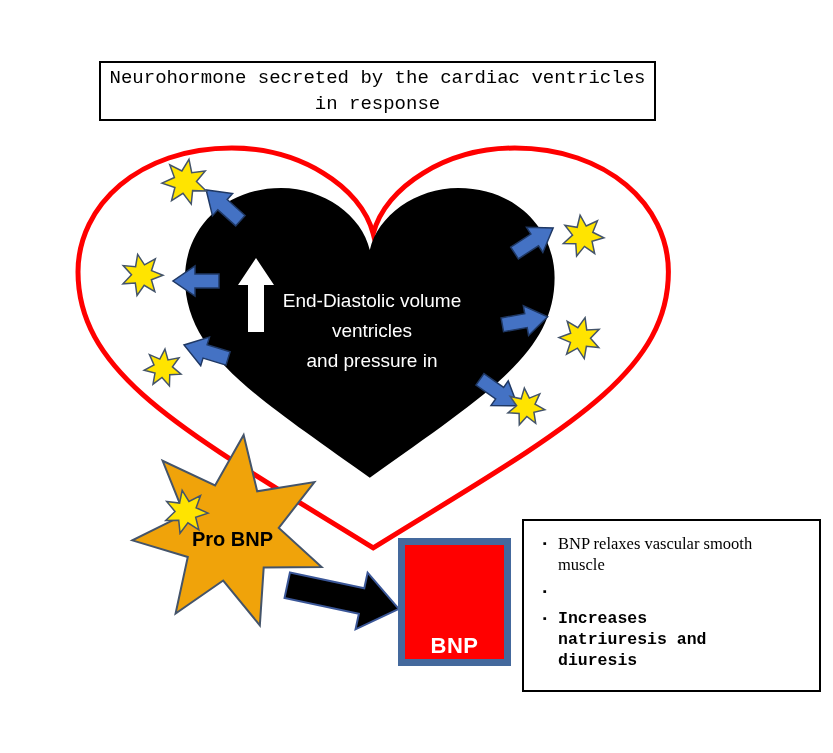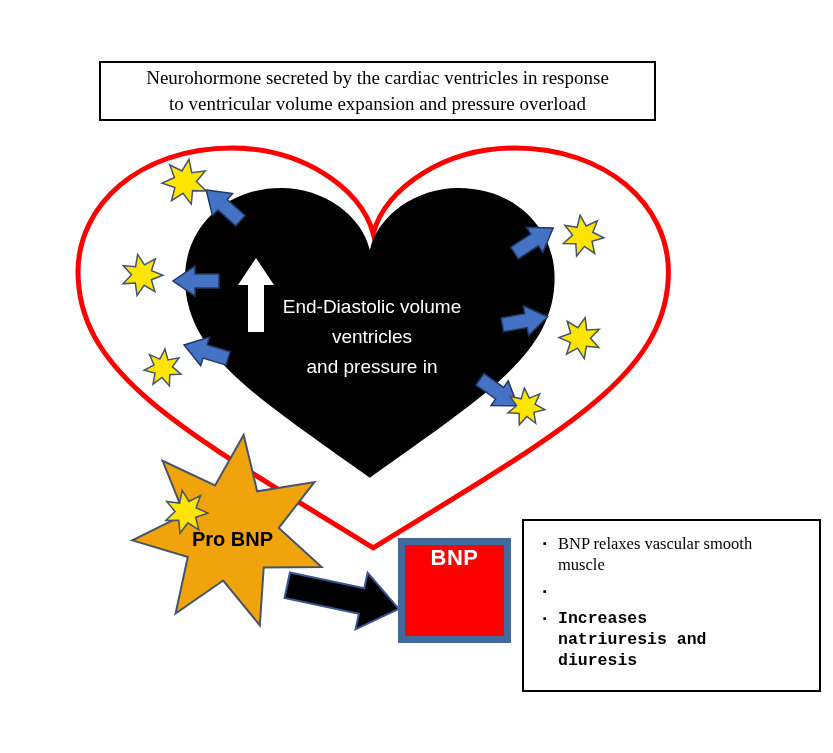--- a/index.html
+++ b/index.html
@@ -6,39 +6,39 @@
   body {
     width:833px; height:753px; position:relative; overflow:hidden;
     background:#ffffff;
     font-family:"Liberation Sans", sans-serif;
   }
   #diagram-svg { position:absolute; left:0; top:0; }
 
   .title-box {
     position:absolute; left:99px; top:61px; width:557px; height:60px;
     box-sizing:border-box; border:2px solid #000;
-    font-family:Liberation Serif, serif; font-size:19px; color:#000;
+    font-family:Liberation Mono, monospace; font-size:19px; color:#000;
     text-align:center; display:flex; flex-direction:column; justify-content:center;
     line-height:26px; background:#fff;
   }
 
   .heart-label {
-    position:absolute; left:262px; top:292px; width:220px;
+    position:absolute; left:262px; top:286px; width:220px;
     color:#ffffff; font-size:19px; line-height:30px; text-align:center;
   }
 
   .probnp-label {
     position:absolute; left:160px; top:528px; width:145px;
     text-align:center; font-weight:bold; font-size:20px; color:#000;
   }
 
   .bnp-box {
-    position:absolute; left:398px; top:538px; width:113px; height:105px;
+    position:absolute; left:398px; top:538px; width:113px; height:128px;
     box-sizing:border-box; border:7px solid #44699D; background:#FF0000;
-    display:flex; align-items:flex-start; justify-content:center;
+    display:flex; align-items:flex-end; justify-content:center;
     color:#ffffff; font-weight:bold; font-size:22px; letter-spacing:0.5px;
   }
 
   .effects-box {
     position:absolute; left:522px; top:519px; width:299px; height:173px;
     box-sizing:border-box; border:2px solid #000; background:#fff;
     font-family:"Liberation Serif", serif; font-size:16.5px; line-height:21px;
     padding:12px 8px 0 8px; color:#000;
   }
   .effects-box .li { display:flex; margin-bottom:6px; }
@@ -85,21 +85,20 @@
 
   <use href="#star7" transform="translate(230,532) rotate(8) scale(98)" fill="#F0A30A" stroke="#44546A" stroke-width="2"></use>
 
   <use href="#star7" transform="translate(186,512) rotate(-10) scale(22)" fill="#FFE400" stroke="#44546A" stroke-width="1.5"></use>
 
   <polygon points="-57,-13 19,-13 19,-29 57,0 19,29 19,13 -57,13" transform="translate(343,597) rotate(12)" fill="#000000" stroke="#3A5697" stroke-width="2"></polygon>
 </svg>
 
 <div class="title-box">
   <div>Neurohormone secreted by the cardiac ventricles in response</div>
-  <div>to ventricular volume expansion and pressure overload</div>
 </div>
 
 <div class="heart-label">
   <div>End-Diastolic volume</div>
   <div>ventricles</div>
   <div>and pressure in</div>
 </div>
 
 <div class="probnp-label">Pro BNP</div>
 

